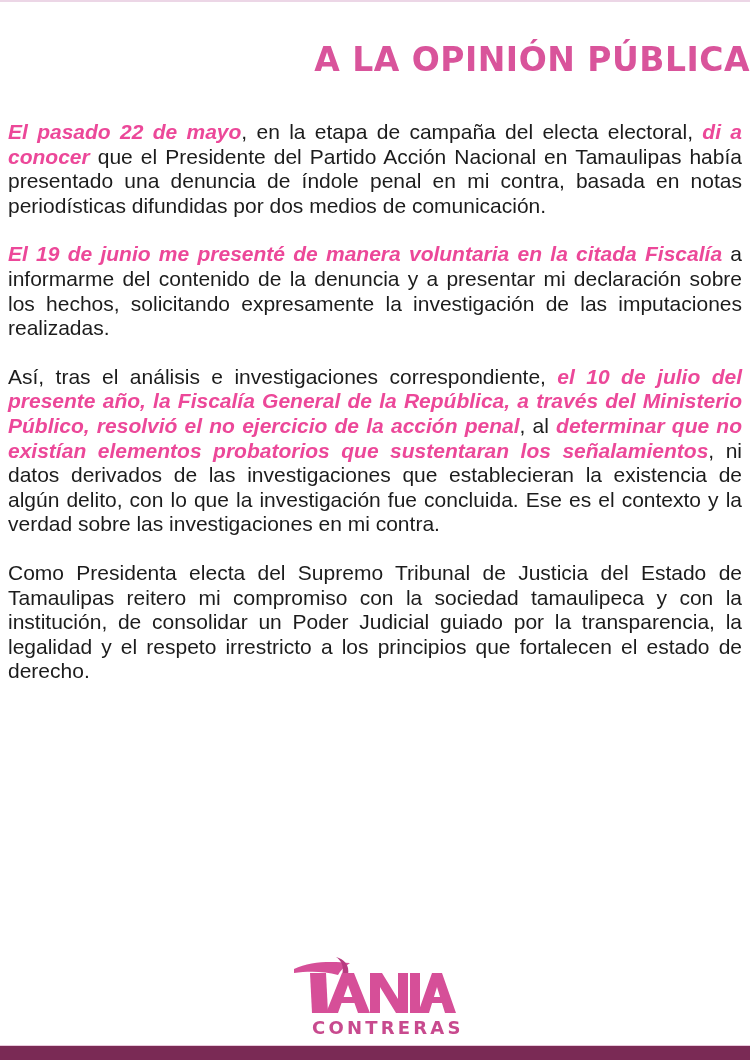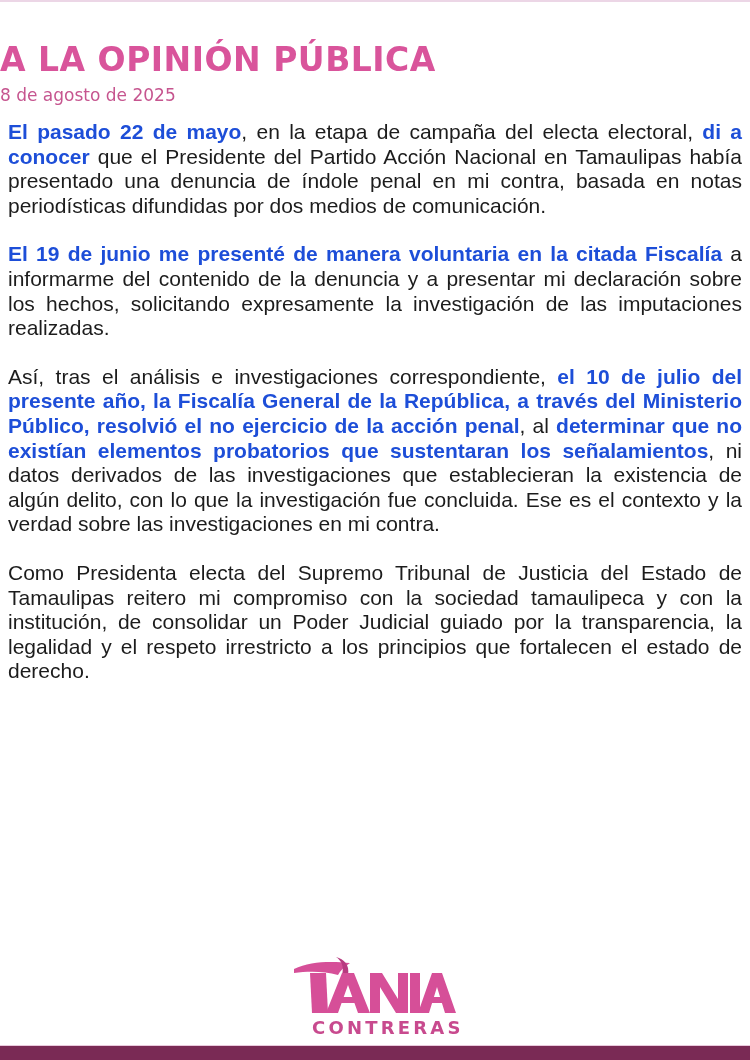--- a/index.html
+++ b/index.html
@@ -18,21 +18,21 @@
     .top-line {
       position: absolute;
       left: 0; top: 0;
       width: 750px; height: 2px;
       background: #ecd6e6;
     }
     .header {
       position: absolute;
       left: 0; top: 40px;
       width: 750px;
-      text-align: left;
+      text-align: right;
     }
     .title {
       font-family: "DejaVu Sans", "Liberation Sans", sans-serif;
       font-weight: bold;
       font-size: 33px;
       letter-spacing: 0.5px;
       color: #d9549b;
       line-height: 40px;
       margin: 0;
     }
@@ -52,21 +52,22 @@
       font-size: 21px;
       line-height: 24.6px;
       text-align: justify;
       color: #1c1c1c;
     }
     .body-text p {
       margin: 0 0 24px 0;
     }
     .body-text b {
       font-weight: bold;
-      color: #1d4ed8;
+      color: #ec4899;
+      font-style: italic;
     }
     .logo {
       position: absolute;
       left: 290px;
       top: 955px;
       width: 170px;
       height: 80px;
     }
     .logo-mark {
       position: absolute;
@@ -95,21 +96,20 @@
       background: #e9c9dc;
     }
   </style>
 </head>
 <body>
 
 <div class="top-line"></div>
 
 <header class="header">
   <h1 class="title">A LA OPINIÓN PÚBLICA</h1>
-  <div class="date">8 de agosto de 2025</div>
 </header>
 
 <main class="body-text">
   <p>
     <b>El pasado 22 de mayo</b><span>, en la etapa de campaña del electa electoral, </span><b>di a conocer</b><span> que el Presidente del Partido Acción Nacional en Tamaulipas había presentado una denuncia de índole penal en mi contra, basada en notas periodísticas difundidas por dos medios de comunicación.</span>
   </p>
   <p>
     <b>El 19 de junio me presenté de manera voluntaria en la citada Fiscalía</b><span> a informarme del contenido de la denuncia y a presentar mi declaración sobre los hechos, solicitando expresamente la investigación de las imputaciones realizadas.</span>
   </p>
   <p>

